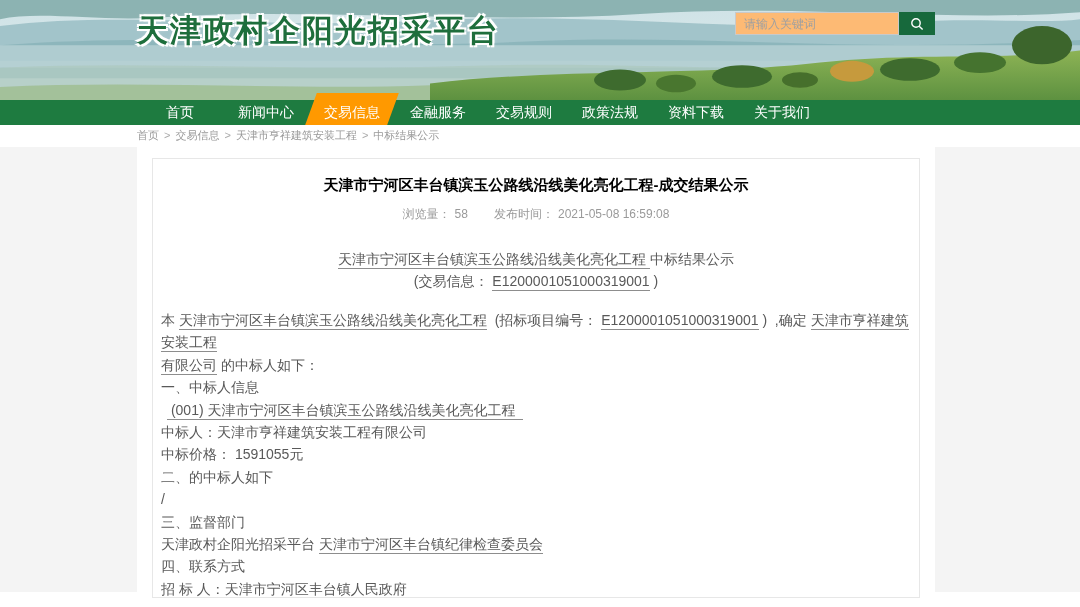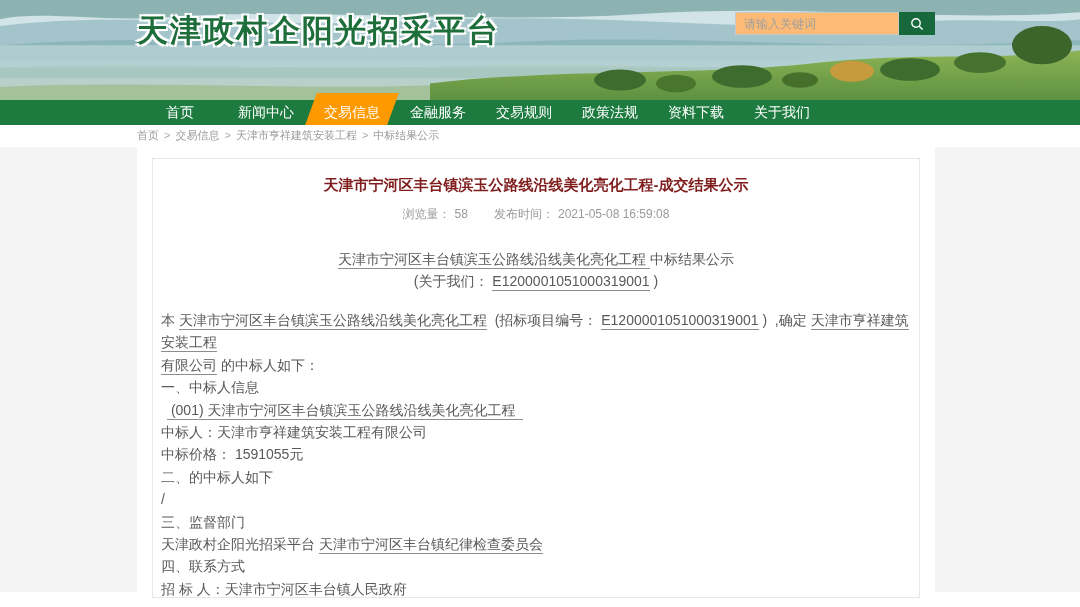--- a/index.html
+++ b/index.html
@@ -35,21 +35,21 @@
     font-size:11px; color:#999; line-height:20px; }
   .breadcrumb a { color:#999; text-decoration:none; cursor:pointer; }
   .breadcrumb .sep { margin:0 5px; color:#aaa; }
 
   
   .main { width:1080px; height:445px; background:#f4f4f4; }
   .container { margin-left:137px; width:798px; height:445px; background:#fff; padding-top:11px; }
   .card { margin:0 15px; width:768px; height:440px; background:#fff;
     border:1px solid #e7e7e7; padding:16px 8px 0; }
 
-  .article-title { text-align:center; font-size:15px; font-weight:bold; color:#7f1d1d; line-height:20px; }
+  .article-title { text-align:center; font-size:15px; font-weight:bold; color:#000000; line-height:20px; }
   .meta { text-align:center; margin-top:11px; font-size:12px; color:#9a9a9a; }
   .meta .gap { margin-left:26px; }
   .meta .v { margin-left:4px; }
 
   .doc-title { text-align:center; margin-top:25px; font-size:14px; color:#595959; line-height:22px; }
   .tender-line { text-align:center; font-size:14px; color:#595959; line-height:22px; }
 
   .body-block { margin-top:17px; font-size:14px; color:#595959; }
   .line { line-height:22.4px; white-space:pre-wrap; }
   .indent { margin-left:6px; }
@@ -124,21 +124,21 @@
 
       <div class="meta">
         <span>浏览量：</span><span class="v">58</span><span class="gap">发布时间：</span><span class="v">2021-05-08 16:59:08</span>
       </div>
 
       <div class="doc-title">
         <span class="u"> 天津市宁河区丰台镇滨玉公路线沿线美化亮化工程 </span><span> 中标结果公示</span>
       </div>
 
       <div class="tender-line">
-        <span>(关于我们： </span><span class="u">E1200001051000319001</span><span> )</span>
+        <span>(交易信息： </span><span class="u">E1200001051000319001</span><span> )</span>
       </div>
 
       <div class="body-block">
         <div class="line"><span>本 </span><span class="u">天津市宁河区丰台镇滨玉公路线沿线美化亮化工程</span><span>  (招标项目编号： </span><span class="u">E1200001051000319001</span><span> )  ,确定 </span><span class="u">天津市亨祥建筑安装工程</span></div>
         <div class="line"><span class="u">有限公司</span><span> 的中标人如下：</span></div>
 
         <div class="line">一、中标人信息</div>
         <div class="line"><span class="u indent"> (001) 天津市宁河区丰台镇滨玉公路线沿线美化亮化工程  </span></div>
         <div class="line"><span>中标人：</span><span>天津市亨祥建筑安装工程有限公司</span></div>
         <div class="line"><span>中标价格：</span><span> 1591055元</span></div>

